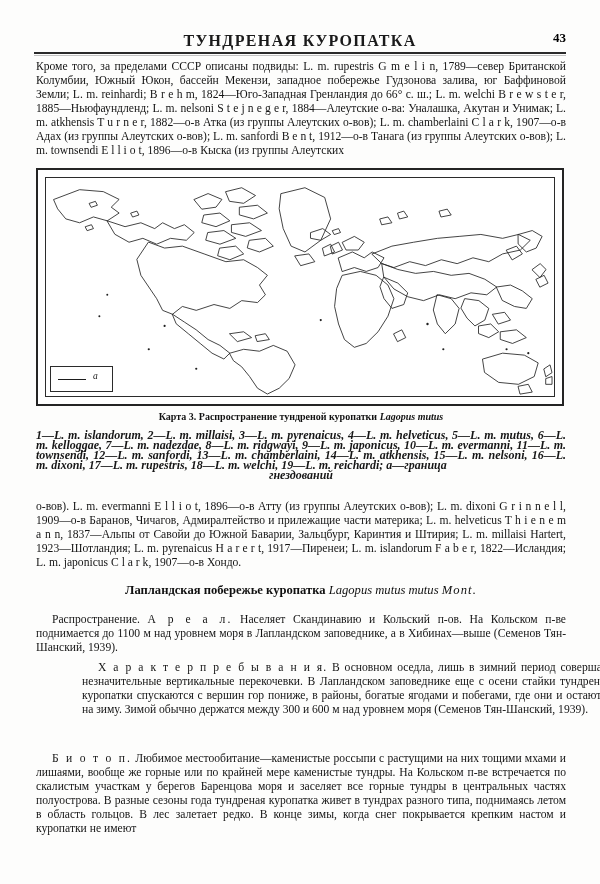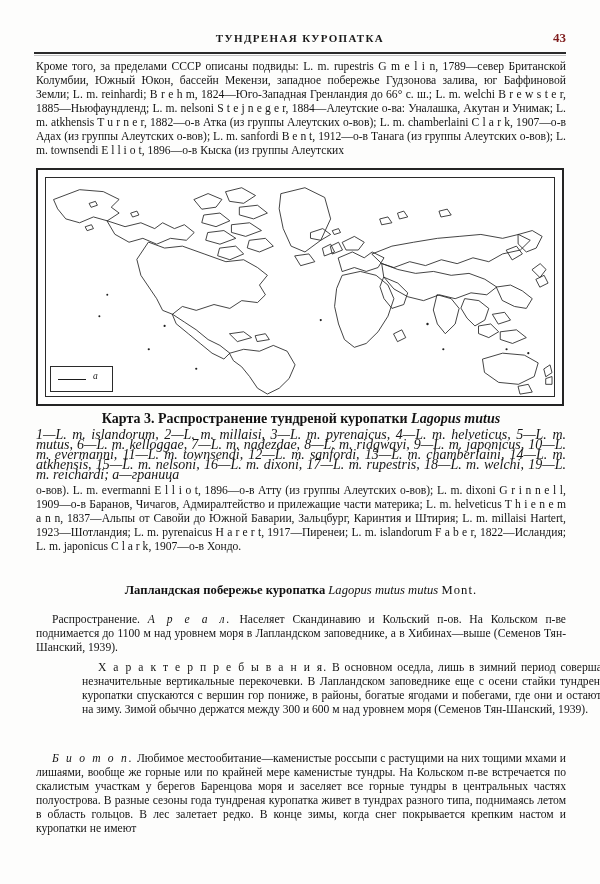--- a/index.html
+++ b/index.html
@@ -27,32 +27,32 @@
     position: absolute;
     left: 34px; top: 32px;
     width: 532px;
     height: 20px;
   }
   .runhead-title {
     position: absolute;
     left: 0; top: 0;
     width: 532px;
     text-align: center;
-    font-size: 11px;
+    font-size: 16px;
     letter-spacing: 1.35px;
     font-weight: bold;
     color: #1a1a1a;
     white-space: nowrap;
   }
   .runhead-folio {
     position: absolute;
     right: 0; top: -2px;
     font-size: 13px;
     font-weight: bold;
-    color: #7f1d1d;
+    color: #000000;
   }
   .rule {
     position: absolute;
     left: 34px; top: 52px;
     width: 532px;
     height: 0;
     border-top: 2.1px solid #2a2a2a;
   }
   .rule::after{
     content:"";
@@ -69,26 +69,26 @@
   }
   .para {
     font-size: 11.6px;
     line-height: 14px;
     text-align: justify;
     text-justify: inter-word;
     color: #141414;
   }
   .para.indent { text-indent: 16px; }
   .it { font-style: italic; }
-  .sp { letter-spacing: 2.1px; font-style: italic; }
+  .sp { letter-spacing: 2.1px; }
   .spw { letter-spacing: 1.1px; }
   .bd { font-weight: normal; }
 
   #block-subspecies { top: 60px; }
-  #block-subspecies2 { top: 484px; }
+  #block-subspecies2 { top: 500px; }
 
   
   .figure {
     position: absolute;
     left: 36px;
     top: 168px;
     width: 528px;
     height: 238px;
   }
   .map-frame {
@@ -133,53 +133,54 @@
     font-style: italic;
     color: #171717;
   }
   
   .caption-title {
     position: absolute;
     left: 36px;
     top: 411px;
     width: 530px;
     text-align: center;
-    font-size: 14px;
+    font-size: 10px;
     font-weight: bold;
     color: #121212;
   }
   .caption-legend {
     position: absolute;
     left: 36px;
     top: 430px;
     width: 530px;
-    font-size: 14px;
+    font-size: 12px;
     line-height: 10.1px;
     text-align: justify;
     font-style: italic;
     color: #161616;
+    font-weight: bold;
   }
   .caption-legend .tail {
     display: block;
     text-align: center;
     font-style: italic;
   }
   
   .species-head {
     position: absolute;
     left: 36px;
     top: 583px;
     width: 530px;
     text-align: center;
     font-size: 12.6px;
     font-weight: bold;
     color: #101010;
   }
   .species-head .sp-it { font-style: italic; font-weight: normal; }
-  .species-head .sp-auth { font-weight: normal; letter-spacing: 1.1px; }
+  .species-head .sp-auth { font-weight: normal; letter-spacing: 1.1px; font-style: italic; }
 
   #block-rasprostr { top: 613px; }
   #block-harakter { top: 661px; margin-left: 46px; }
   #block-biotop { top: 752px; }
 </style>
 </head>
 <body>
 
 <div class="page">
 
@@ -288,20 +289,21 @@
     </div>
   </div>
 
   <div class="caption-title">
     <span>Карта 3.</span>
     <span>Распространение тундреной куропатки</span>
     <span class="it">Lagopus mutus</span>
   </div>
   <div class="caption-legend">
     <span>1—L. m. islandorum, 2—L. m. millaisi, 3—L. m. pyrenaicus, 4—L. m. helveticus, 5—L. m. mutus, 6—L. m. kelloggae, 7—L. m. nadezdae, 8—L. m. ridgwayi, 9—L. m. japonicus, 10—L. m. evermanni, 11—L. m. townsendi, 12—L. m. sanfordi, 13—L. m. chamberlaini, 14—L. m. atkhensis, 15—L. m. nelsoni, 16—L. m. dixoni, 17—L. m. rupestris, 18—L. m. welchi, 19—L. m. reichardi; a—граница</span>
+    <span class="tail">гнездований</span>
   </div>
 
   <div class="col para" id="block-subspecies2">
     <span>о-вов). L. m. evermanni E l l i o t, 1896—о-в Атту (из группы Алеутских о-вов); L. m. dixoni G r i n n e l l, 1909—о-в Баранов, Чичагов, Адмиралтейство и прилежащие части материка; L. m. helveticus T h i e n e m a n n, 1837—Альпы от Савойи до Южной Баварии, Зальцбург, Каринтия и Штирия; L. m. millaisi Hartert, 1923—Шотландия; L. m. pyrenaicus H a r e r t, 1917—Пиренеи; L. m. islandorum F a b e r, 1822—Исландия; L. m. japonicus C l a r k, 1907—о-в Хондо.</span>
   </div>
 
   <div class="species-head">
     <span>Лапландская побережье куропатка</span>
     <span class="sp-it">Lagopus mutus mutus</span>
     <span class="sp-auth">Mont.</span>

